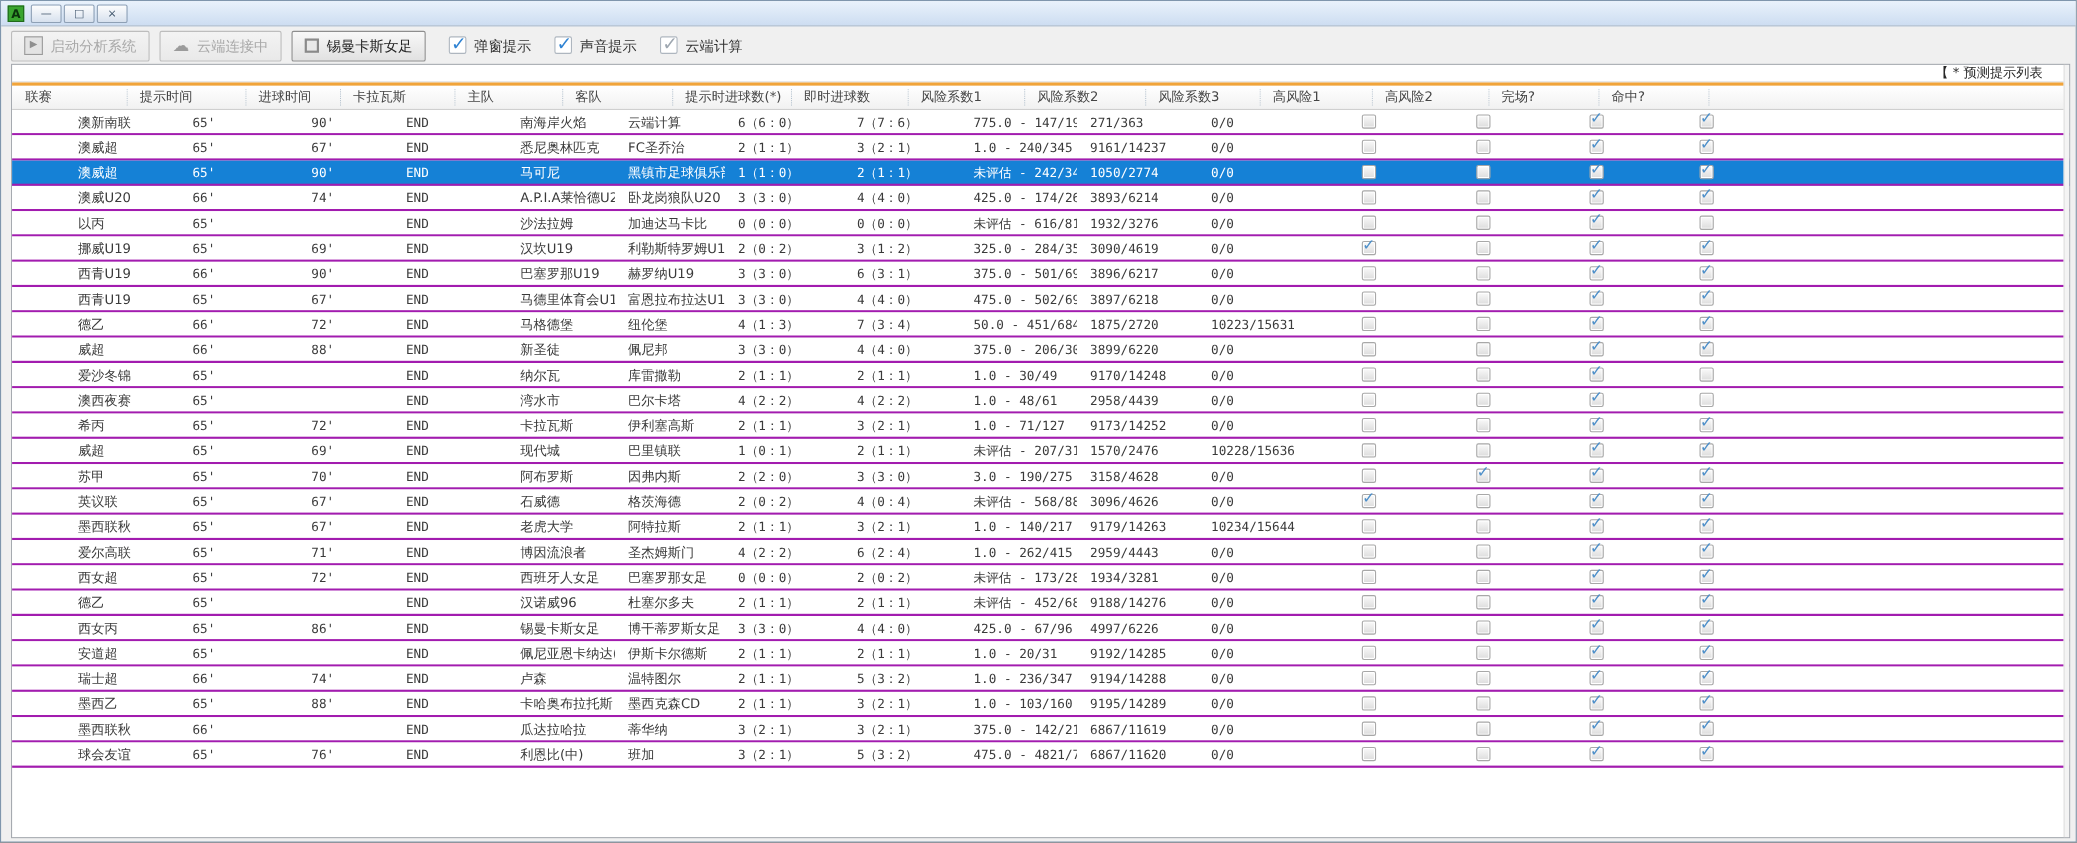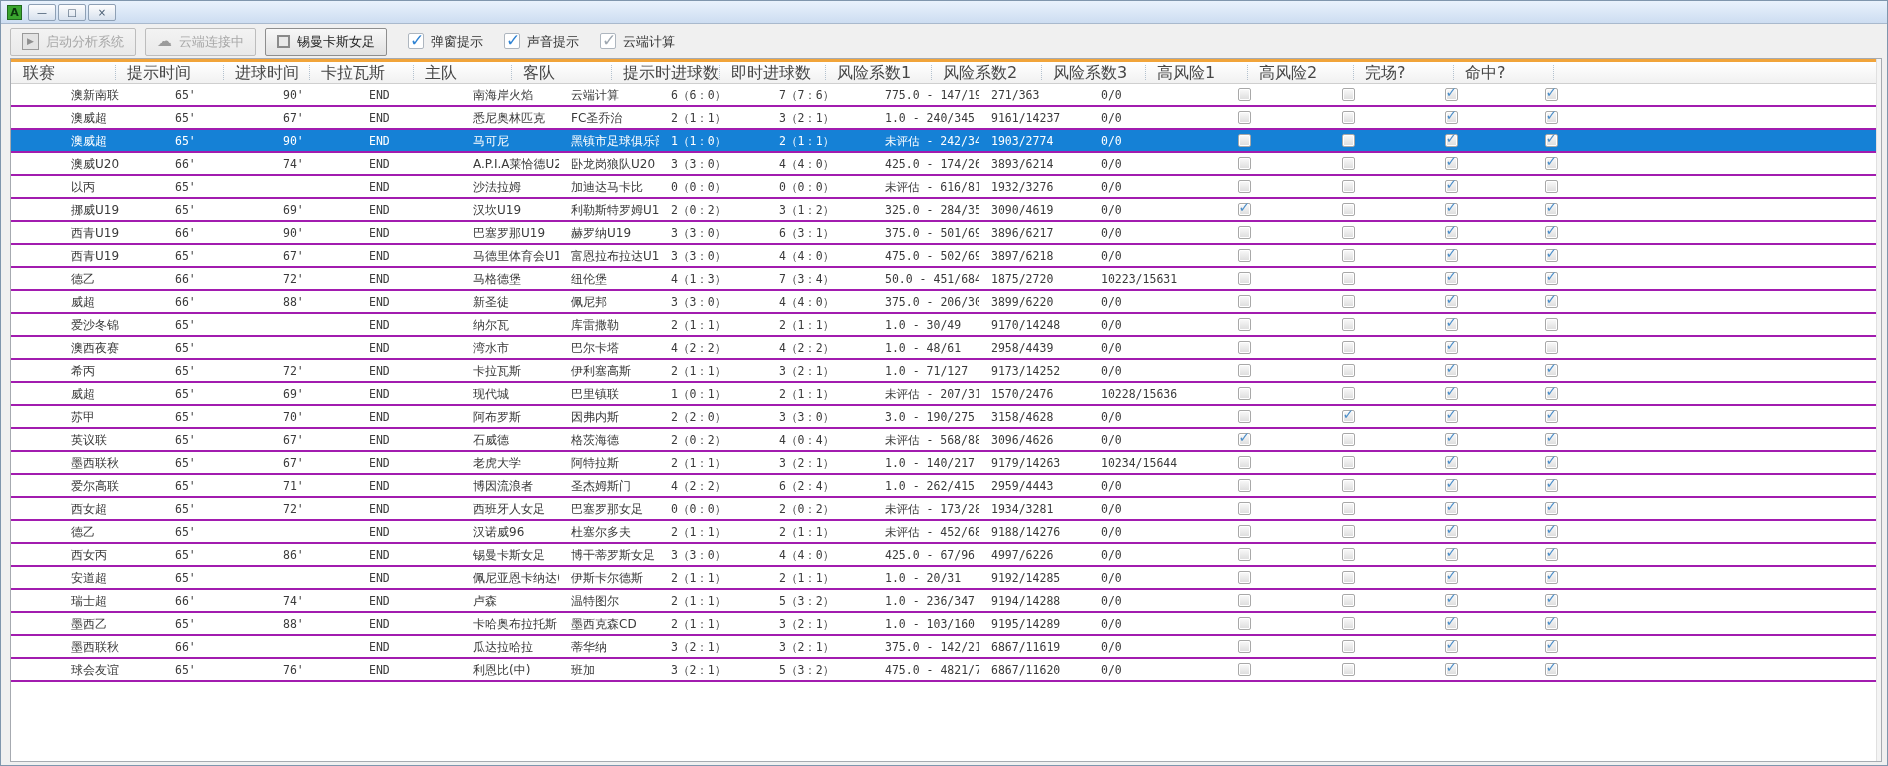--- a/index.html
+++ b/index.html
@@ -52,21 +52,21 @@
   .main { position:absolute; left:9px; right:5px; top:57px; bottom:3px; background:#fff; border:1px solid #a6aab0; }
   .caption-row { height:15px; font-size:12px; color:#272727; text-align:right; padding-right:24px; line-height:15px; border-bottom:1px solid #d9d9d9; }
   .orange-line { height:3px; background:#f1a43a; }
   
   .tbl { --cols:104px 108px 86px 104px 98px 100px 108px 106px 106px 110px 104px 102px 106px 100px 100px 1fr; }
   .hrow {
     display:grid; grid-template-columns:var(--cols); height:21px;
     background:linear-gradient(#ffffff,#f1f1f1); border-bottom:1px solid #cfcfcf;
   }
   .hcell {
-    font-size:16px; color:#454545; line-height:21px; padding-left:12px;
+    font-size:12px; color:#454545; line-height:21px; padding-left:12px;
     white-space:nowrap; overflow:hidden; position:relative;
   }
   .hcell + .hcell::before { content:""; position:absolute; left:0; top:3px; bottom:3px; border-left:1px dotted #b3c1ce; }
   .trow {
     display:grid; grid-template-columns:var(--cols); height:21px;
     border-bottom:2px solid #a21caf; align-items:center; background:#fff;padding-left:48px;
   }
   .trow.selected { background:#1581d6; }
   .tcell {
     font-size:12px; color:#3a3a3a; padding-left:12px;
@@ -121,20 +121,21 @@
       <span class="tb-box checked"></span>
       <span>声音提示</span>
     </div>
     <div class="tb-check">
       <span class="tb-box checked gray"></span>
       <span>云端计算</span>
     </div>
   </div>
 
   <div class="main">
+    <div class="caption-row">【 * 预测提示列表</div>
     <div class="orange-line"></div>
     <div class="tbl">
       <div class="hrow" id="table-header">
           <div class="hcell">联赛</div>
           <div class="hcell">提示时间</div>
           <div class="hcell">进球时间</div>
           <div class="hcell">卡拉瓦斯</div>
           <div class="hcell">主队</div>
           <div class="hcell">客队</div>
           <div class="hcell">提示时进球数(*)</div>
@@ -204,21 +205,21 @@
           <div class="trow selected">
             <div class="tcell">澳威超</div>
             <div class="tcell num">65'</div>
             <div class="tcell num">90'</div>
             <div class="tcell num">END</div>
             <div class="tcell">马可尼</div>
             <div class="tcell">黑镇市足球俱乐部</div>
             <div class="tcell num">1（1：0）</div>
             <div class="tcell num">2（1：1）</div>
             <div class="tcell num">未评估 - 242/348</div>
-            <div class="tcell num">1903/2774</div>
+            <div class="tcell num">1050/2774</div>
             <div class="tcell num">0/0</div>
             <div class="cbcell">
               <span class="cb"></span>
             </div>
             <div class="cbcell">
               <span class="cb"></span>
             </div>
             <div class="cbcell">
               <span class="cb checked"></span>
             </div>

